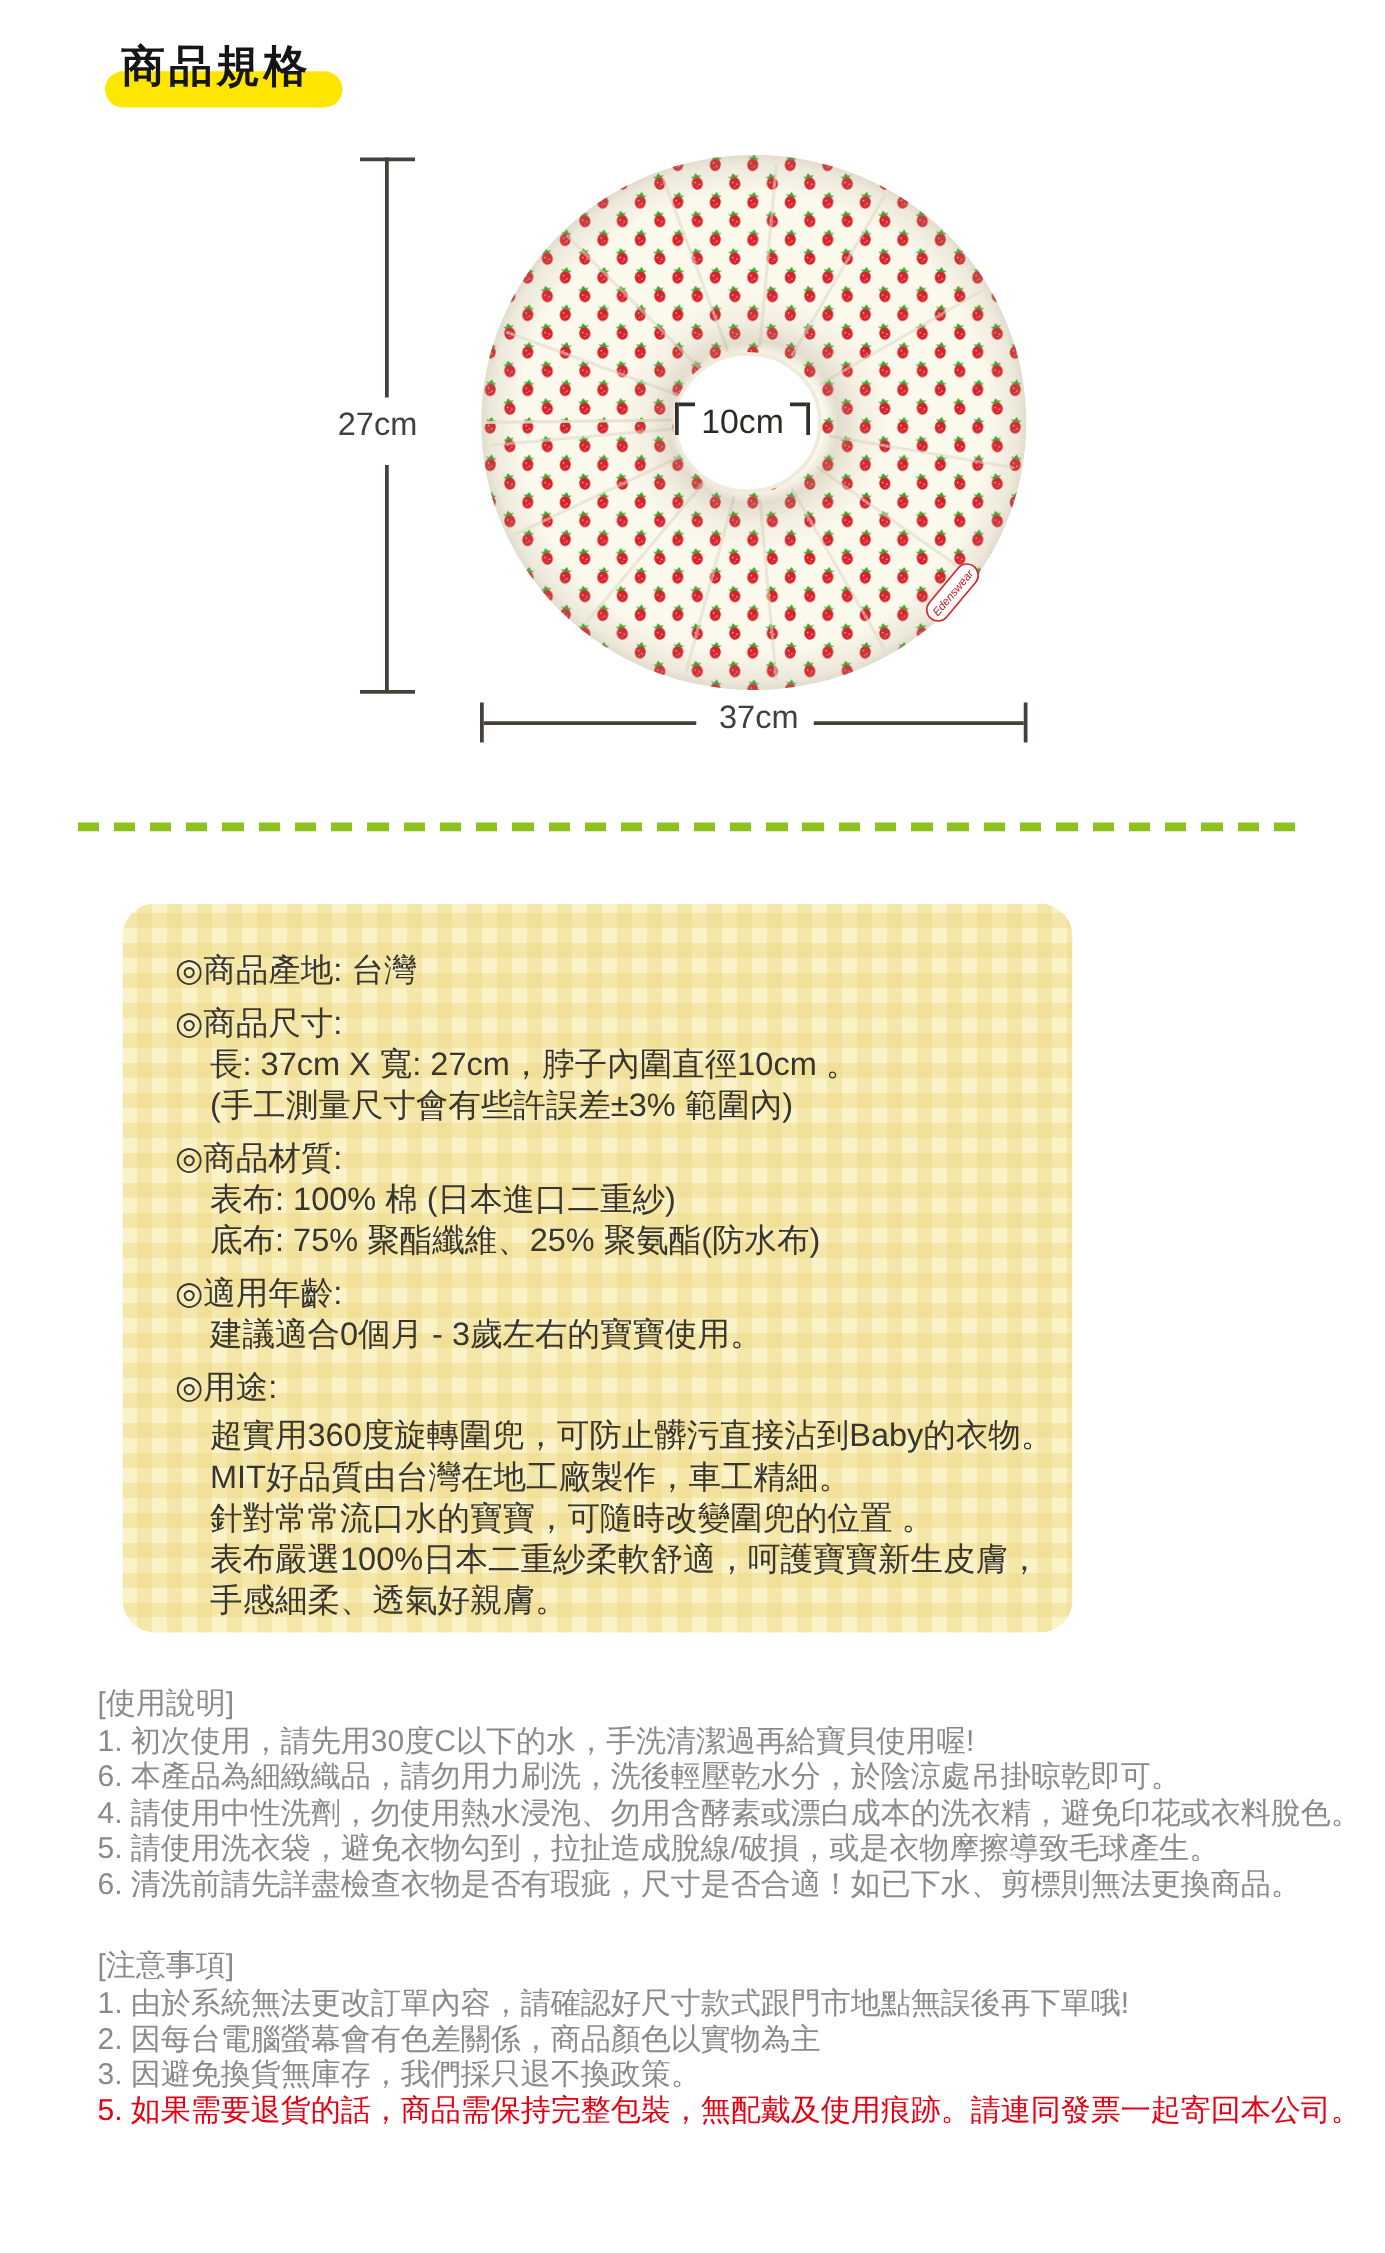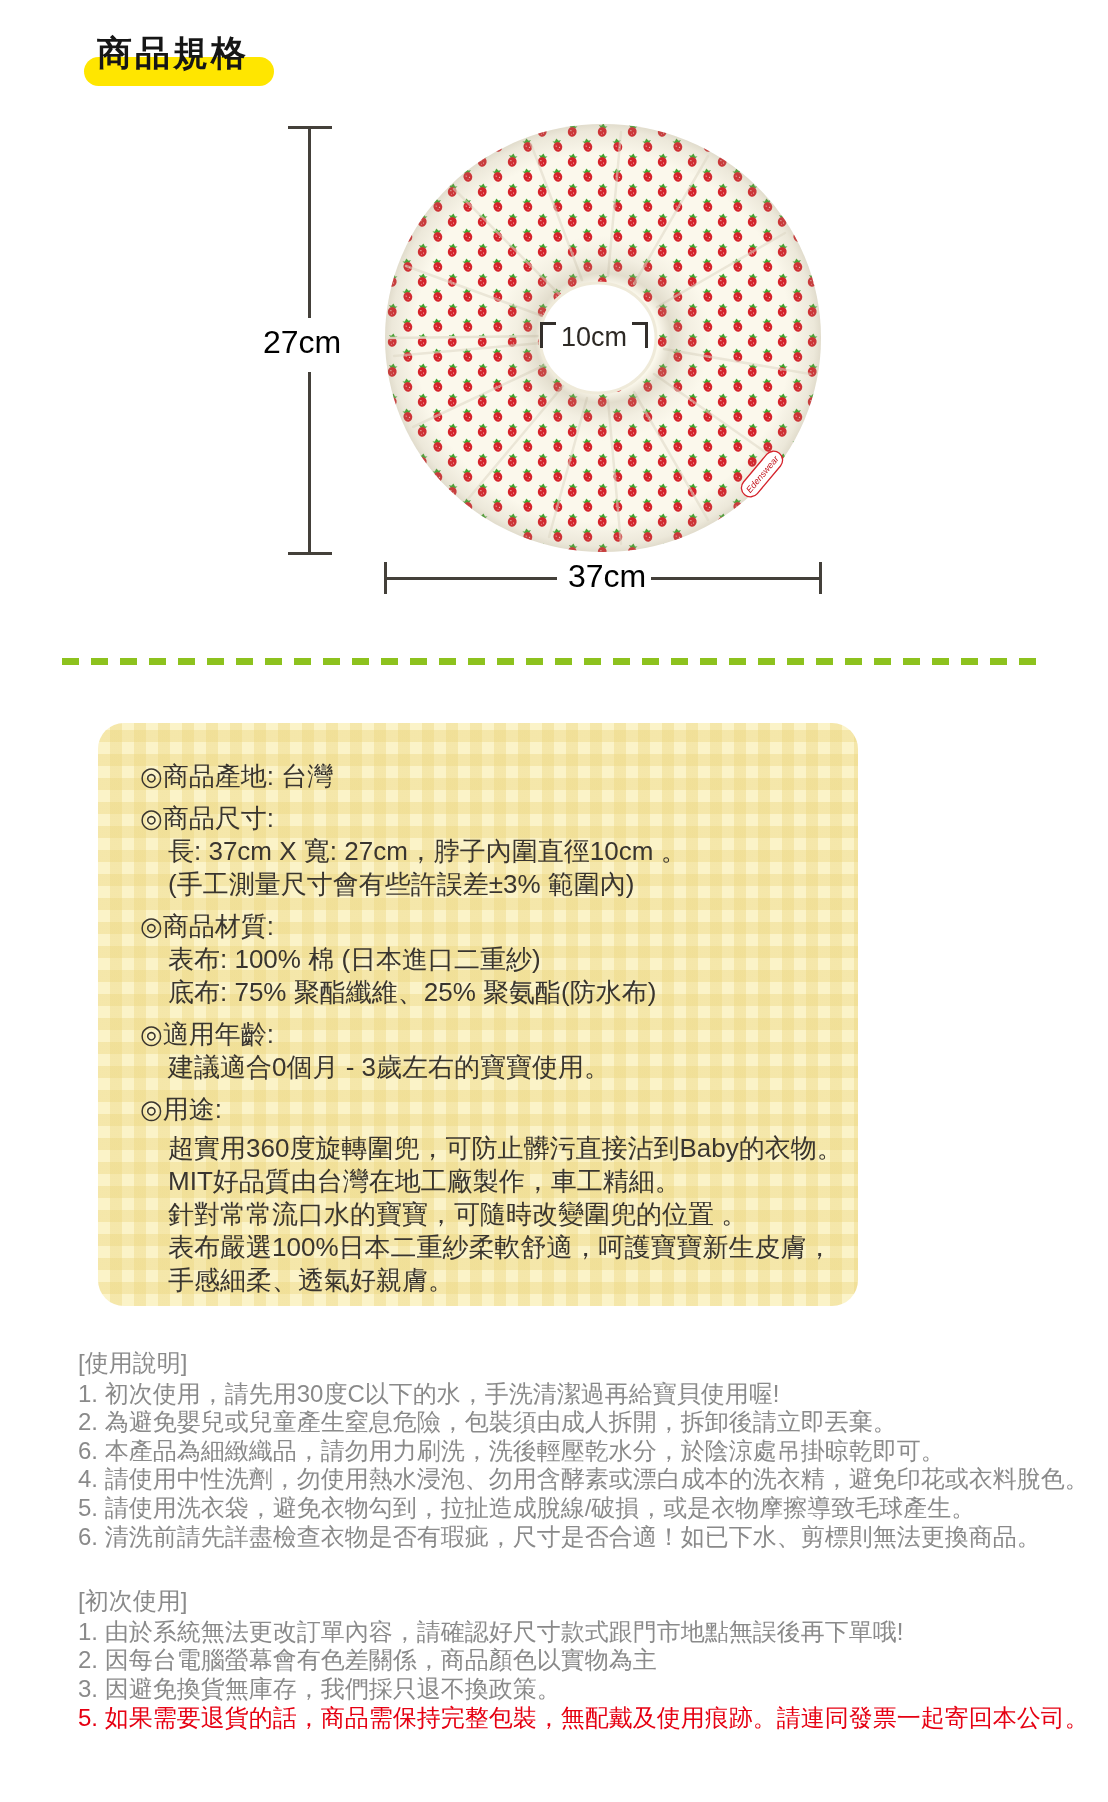--- a/index.html
+++ b/index.html
@@ -7,21 +7,21 @@
     position:relative;width:1108px;height:1802px;background:#ffffff;overflow:hidden;
     font-family:"Liberation Sans","DejaVu Sans",sans-serif;
     padding-left:24px;
   }
   
   .title-pill{position:absolute;left:84px;top:57px;width:190px;height:29px;background:#FFE600;border-radius:15px;}
   .title-text{position:absolute;left:97px;top:30px;font-size:35px;font-weight:bold;color:#161616;letter-spacing:3px;}
   
   .bib-svg{position:absolute;left:385px;top:122px;}
   .dim{position:absolute;background:#44403a;}
-  .dim-label{position:absolute;color:#000000;font-size:32px;text-align:center;}
+  .dim-label{position:absolute;color:#404040;font-size:26px;text-align:center;}
   
   .h-cap-top{left:288px;top:126px;width:44px;height:3px;}
   .v-line-up{left:308px;top:126px;width:3px;height:192px;}
   .lbl-27{left:242px;top:324px;width:120px;}
   .v-line-dn{left:308px;top:372px;width:3px;height:181px;}
   .h-cap-bot{left:288px;top:552px;width:44px;height:3px;}
   
   .v-tick-l{left:384px;top:562px;width:3px;height:32px;}
   .h-line-l{left:387px;top:577px;width:170px;height:3px;}
   .lbl-37{left:560px;top:558px;width:94px;}
@@ -162,29 +162,28 @@
       <div class="spec-line d">表布嚴選100%日本二重紗柔軟舒適，呵護寶寶新生皮膚，</div>
       <div class="spec-line d">手感細柔、透氣好親膚。</div>
     </div>
 
   <div class="notes">
     <div class="usage-block">
       <div class="note-title">[使用說明]</div>
       <div>
 
       <div class="note-line">1. 初次使用，請先用30度C以下的水，手洗清潔過再給寶貝使用喔!</div>
-          <div class="note-line">2. 為避免嬰兒或兒童產生窒息危險，包裝須由成人拆開，拆卸後請立即丟棄。</div>
           <div class="note-line">6. 本產品為細緻織品，請勿用力刷洗，洗後輕壓乾水分，於陰涼處吊掛晾乾即可。</div>
           <div class="note-line">4. 請使用中性洗劑，勿使用熱水浸泡、勿用含酵素或漂白成本的洗衣精，避免印花或衣料脫色。</div>
           <div class="note-line">5. 請使用洗衣袋，避免衣物勾到，拉扯造成脫線/破損，或是衣物摩擦導致毛球產生。</div>
           <div class="note-line">6. 清洗前請先詳盡檢查衣物是否有瑕疵，尺寸是否合適！如已下水、剪標則無法更換商品。</div>
         </div>
     </div>
     <div class="notice-block">
-      <div class="note-title">[初次使用]</div>
+      <div class="note-title">[注意事項]</div>
       <div>
 
       <div class="note-line">1. 由於系統無法更改訂單內容，請確認好尺寸款式跟門市地點無誤後再下單哦!</div>
           <div class="note-line">2. 因每台電腦螢幕會有色差關係，商品顏色以實物為主</div>
           <div class="note-line">3. 因避免換貨無庫存，我們採只退不換政策。</div>
           <div class="note-line" style="color: rgb(230, 0, 18);">5. 如果需要退貨的話，商品需保持完整包裝，無配戴及使用痕跡。請連同發票一起寄回本公司。</div>
         </div>
     </div>
   </div>
 

